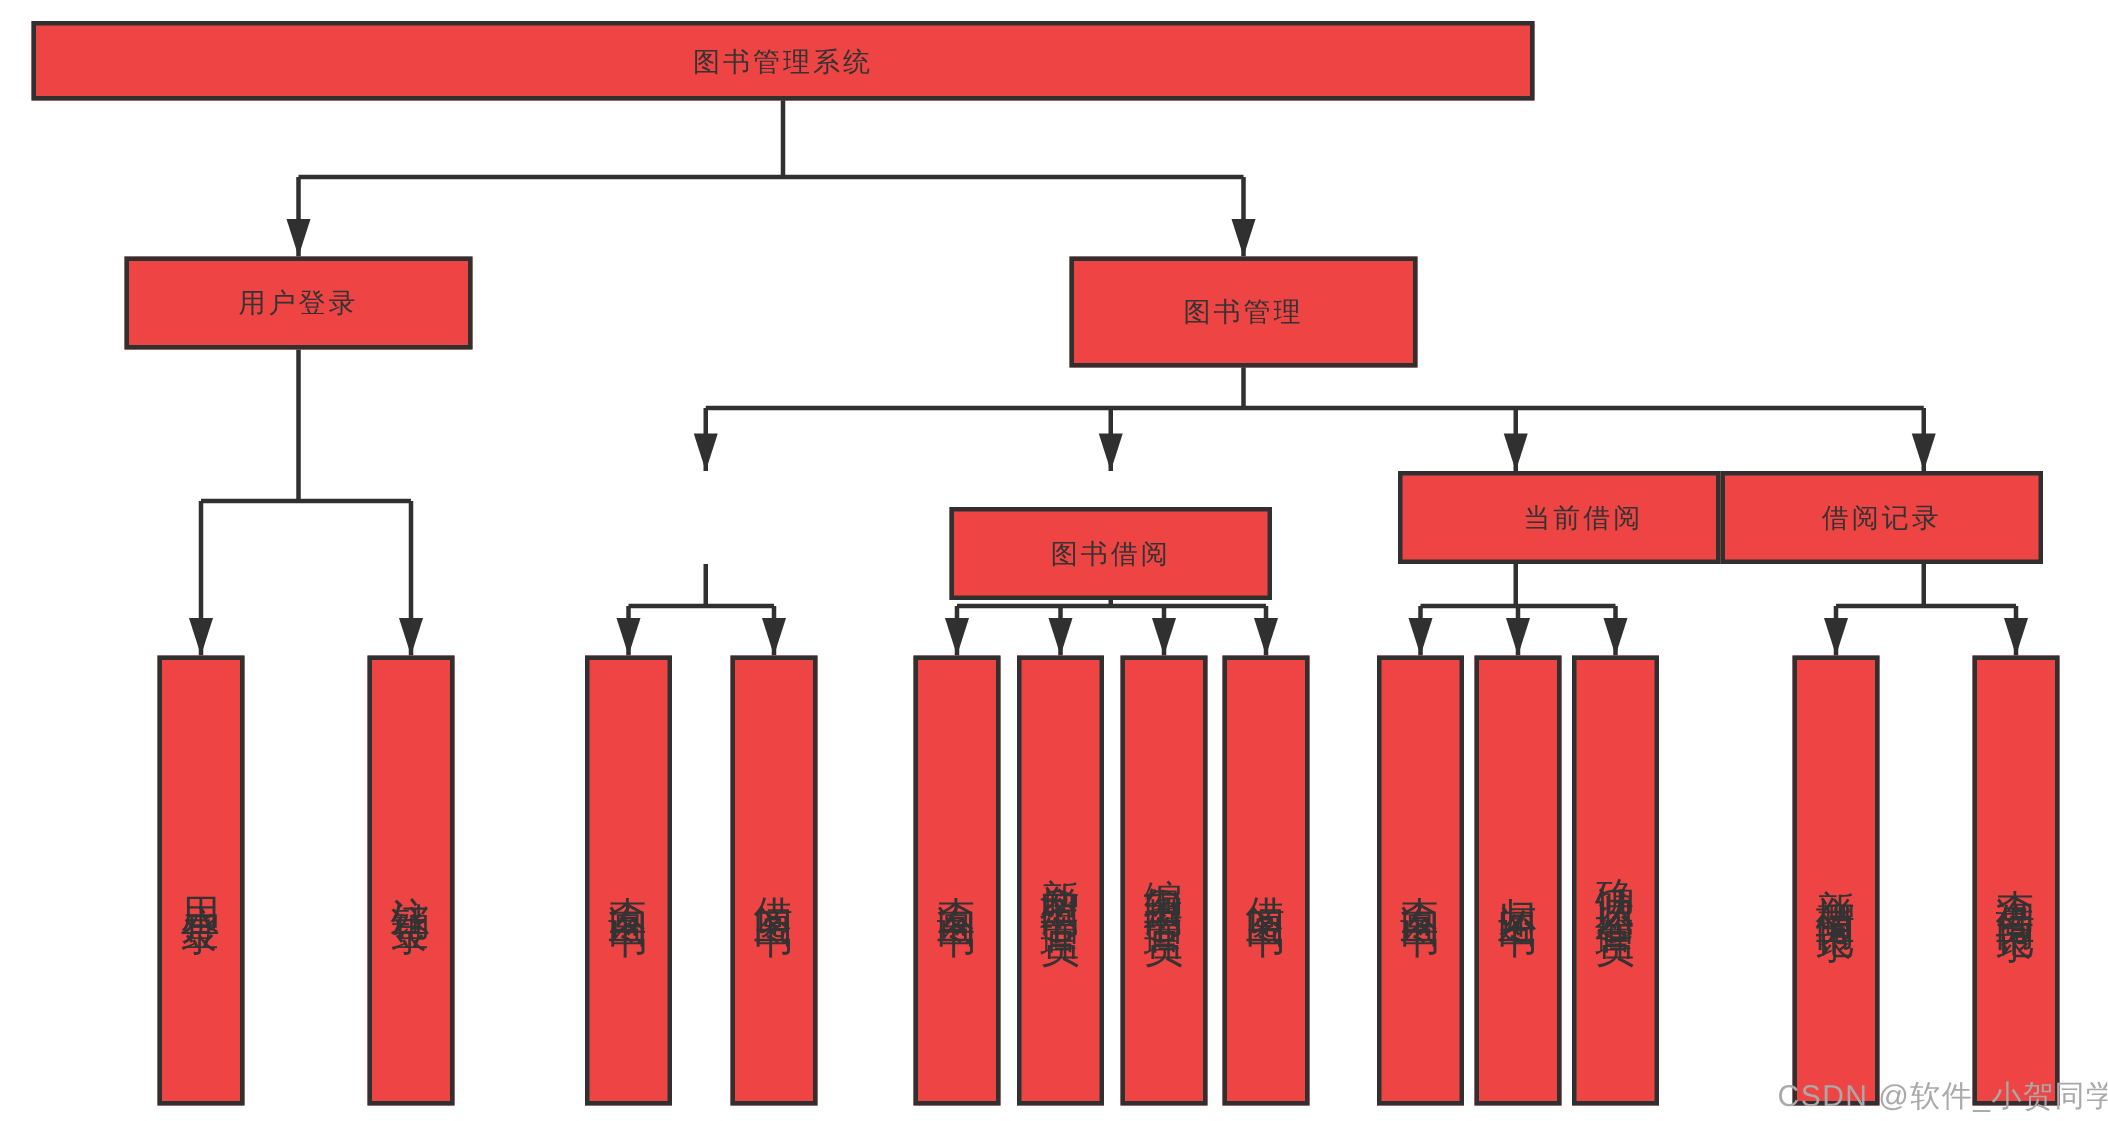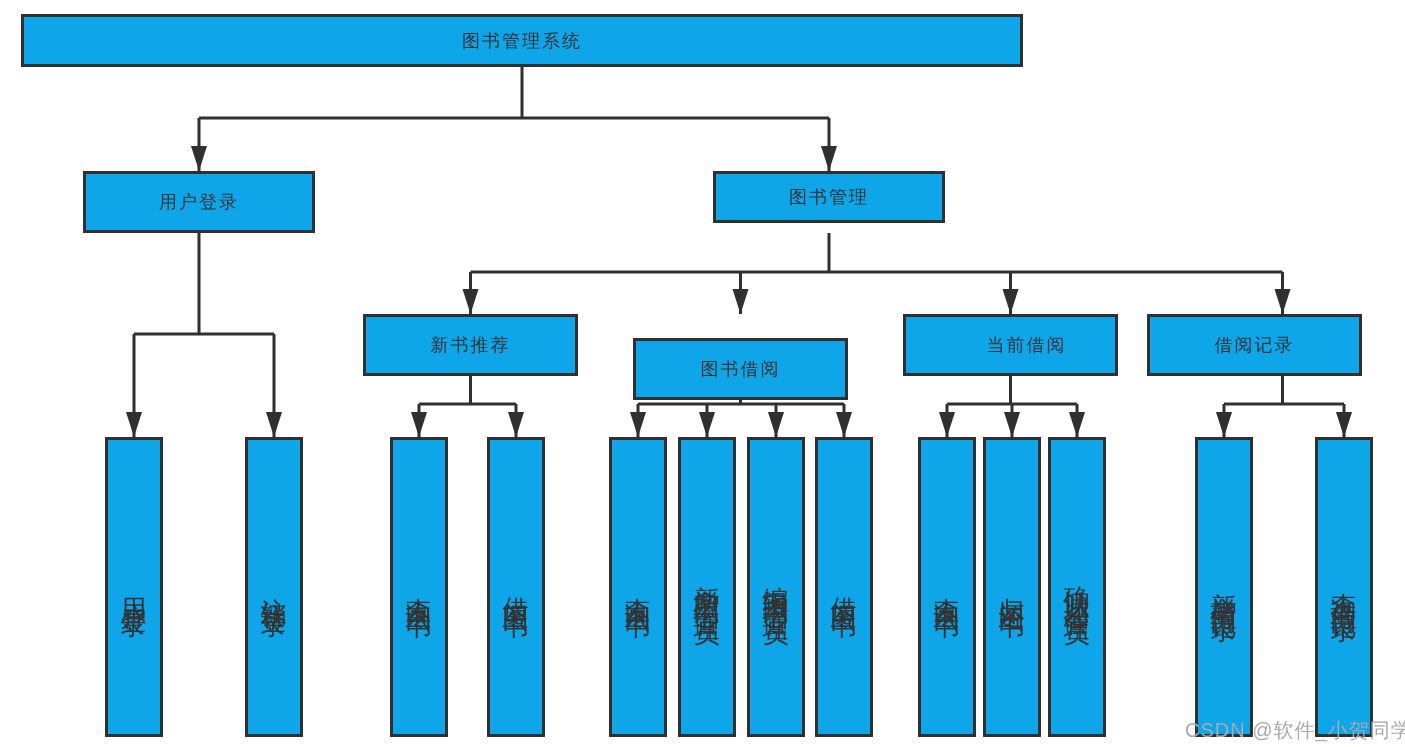--- a/index.html
+++ b/index.html
@@ -15,21 +15,21 @@
     overflow: hidden;
   }
   #wires {
     position: absolute;
     left: 0; top: 0;
     width: 1405px; height: 747px;
   }
   .node {
     position: absolute;
     box-sizing: border-box;
-    background: #0ea5e9;
+    background: #ef4444;
     border: 3px solid #303030;
     display: flex;
     align-items: center;
     justify-content: center;
     color: #333333;
   }
   .hnode {
     font-size: 18px;
     letter-spacing: 2px;
     white-space: nowrap;
@@ -43,25 +43,25 @@
     writing-mode: vertical-lr;
     text-orientation: mixed;
     font-size: 26px;
     line-height: 1;
     letter-spacing: 5px;
     color: #333333;
   }
   
   #root-node      { left: 21px;   top: 14px;  width: 1002px; height: 53px; }
   #l2-user-login  { left: 83px;   top: 171px; width: 232px;  height: 62px; }
-  #l2-book-mgmt   { left: 713px;  top: 171px; width: 232px;  height: 52px; }
+  #l2-book-mgmt   { left: 713px;  top: 171px; width: 232px;  height: 74px; }
   .l3 { top: 314px; height: 62px; width: 215px; }
   #l3-new-books      { left: 363px;  }
   #l3-book-borrow    { left: 633px; margin-top: 24px;  }
-  #l3-current-borrow { left: 903px; padding-left: 32px;  }
+  #l3-current-borrow { left: 932px; padding-left: 32px;  }
   #l3-borrow-records { left: 1147px; }
   #leaf-a1 { left: 105px;  }
   #leaf-a2 { left: 245px;  }
   #leaf-b1 { left: 390px;  }
   #leaf-b2 { left: 487px;  }
   #leaf-c1 { left: 609px;  }
   #leaf-c2 { left: 678px;  }
   #leaf-c3 { left: 747px;  }
   #leaf-c4 { left: 815px;  }
   #leaf-d1 { left: 918px;  }
@@ -121,23 +121,20 @@
     <span>图书管理系统</span>
   </div>
 
   <div class="node hnode" id="l2-user-login">
     <span>用户登录</span>
   </div>
   <div class="node hnode" id="l2-book-mgmt">
     <span>图书管理</span>
   </div>
 
-  <div class="node hnode l3" id="l3-new-books">
-    <span>新书推荐</span>
-  </div>
   <div class="node hnode l3" id="l3-book-borrow">
     <span>图书借阅</span>
   </div>
   <div class="node hnode l3" id="l3-current-borrow">
     <span>当前借阅</span>
   </div>
   <div class="node hnode l3" id="l3-borrow-records">
     <span>借阅记录</span>
   </div>
 

